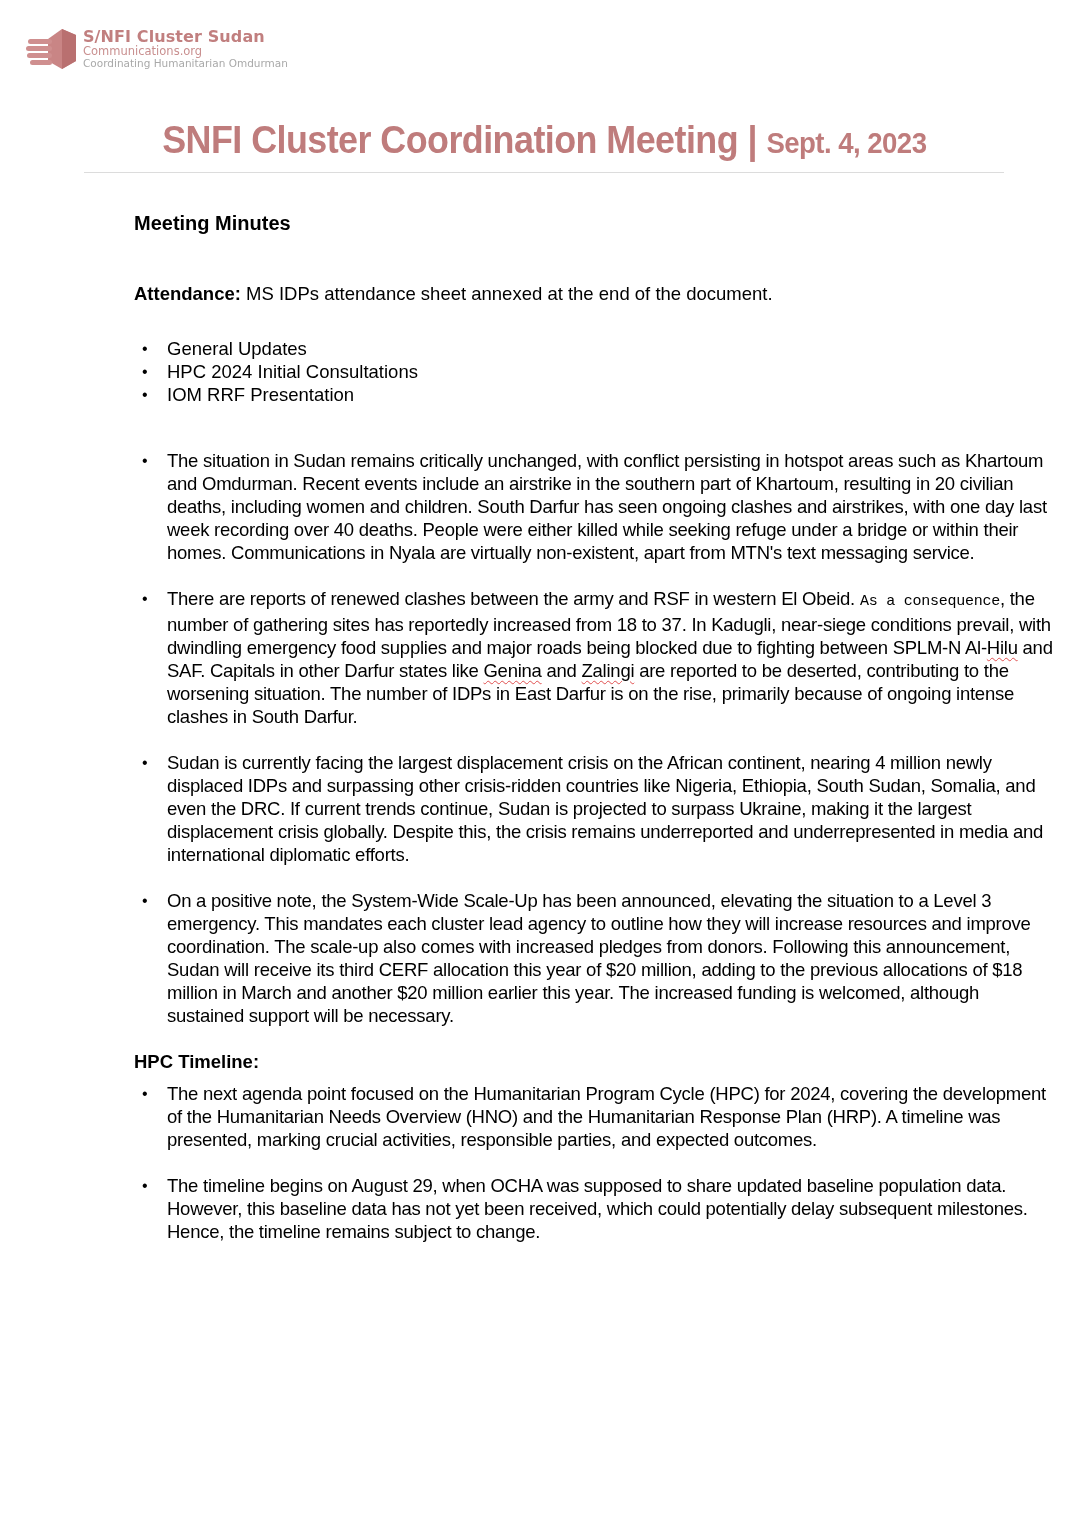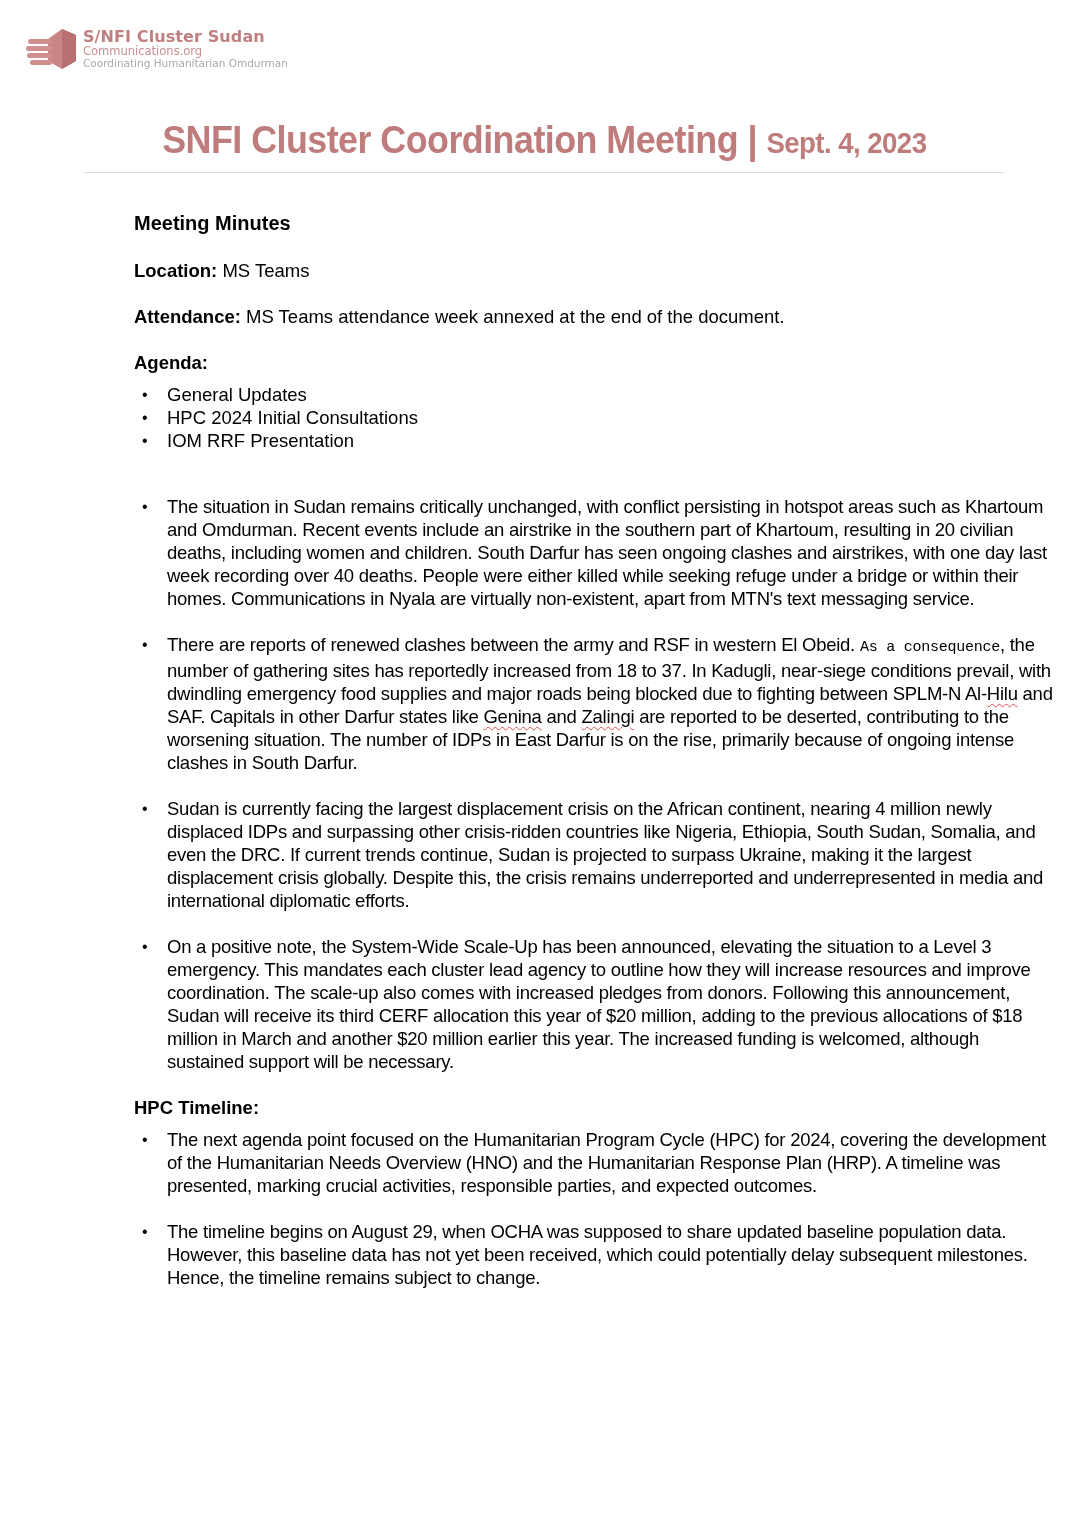--- a/index.html
+++ b/index.html
@@ -60,26 +60,24 @@
     <span>SNFI Cluster Coordination Meeting</span>
     <span class="title-sep">|</span>
     <span class="title-date">Sept. 4, 2023</span>
   </span>
 </div>
 <div class="title-rule"></div>
 
 <div class="content">
   <p class="h-minutes">Meeting Minutes</p>
 
-  <p class="meta-line"><b>Location:</b><span> MS Teams</span></p>
   <div class="gap"></div>
-  <p class="meta-line"><b>Attendance:</b><span> MS Teams attendance week annexed at the end of the document.</span></p>
+  <p class="meta-line"><b>Attendance:</b><span> MS IDPs attendance sheet annexed at the end of the document.</span></p>
   <div class="gap"></div>
 
-  <p class="section-h">Agenda:</p>
   <ul class="agenda">
     <li><span class="bullet">•</span><span>General Updates</span></li>
     <li><span class="bullet">•</span><span>HPC 2024 Initial Consultations</span></li>
     <li><span class="bullet">•</span><span>IOM RRF Presentation</span></li>
   </ul>
   <div class="gap" style="height:34px"></div>
 
   <ul class="bullets">
     <li><span class="bullet">•</span><span>The situation in Sudan remains critically unchanged, with conflict persisting in hotspot areas such as Khartoum and Omdurman. Recent events include an airstrike in the southern part of Khartoum, resulting in 20 civilian deaths, including women and children. South Darfur has seen ongoing clashes and airstrikes, with one day last week recording over 40 deaths. People were either killed while seeking refuge under a bridge or within their homes. Communications in Nyala are virtually non-existent, apart from MTN's text messaging service.</span></li>
     <li><span class="bullet">•</span><span>There are reports of renewed clashes between the army and RSF in western El Obeid. </span><span class="small-inline">As a consequence</span><span>, the number of gathering sites has reportedly increased from 18 to 37. In Kadugli, near-siege conditions prevail, with dwindling emergency food supplies and major roads being blocked due to fighting between SPLM-N Al-</span><span class="spell">Hilu</span><span> and SAF. Capitals in other Darfur states like </span><span class="spell">Genina</span><span> and </span><span class="spell">Zalingi</span><span> are reported to be deserted, contributing to the worsening situation. The number of IDPs in East Darfur is on the rise, primarily because of ongoing intense clashes in South Darfur.</span></li>

